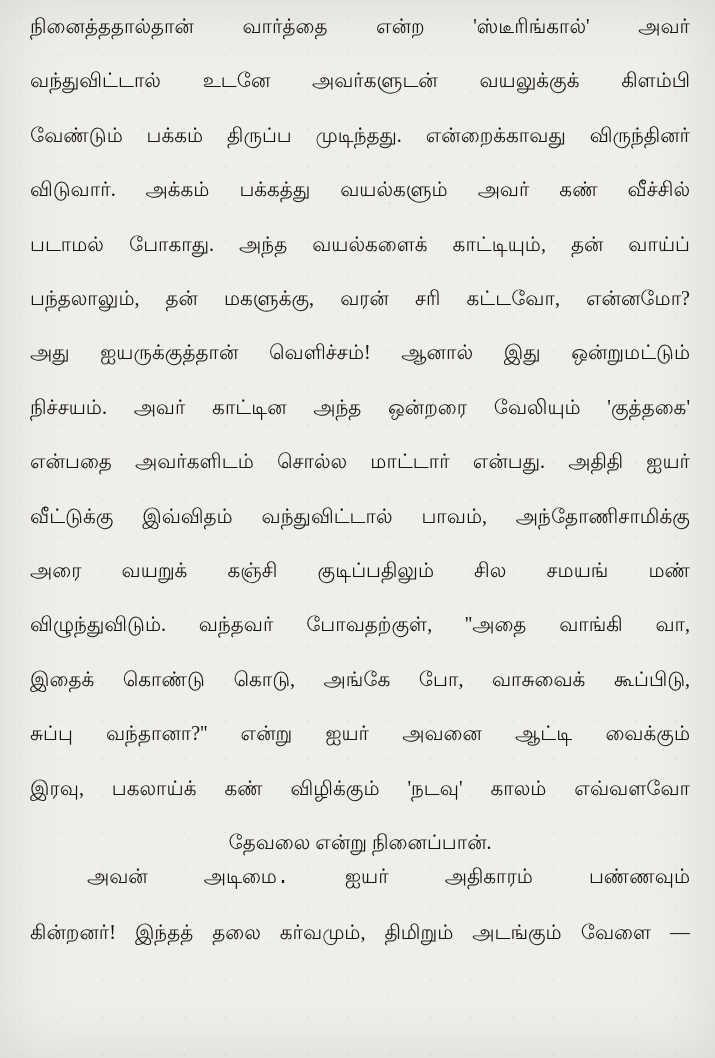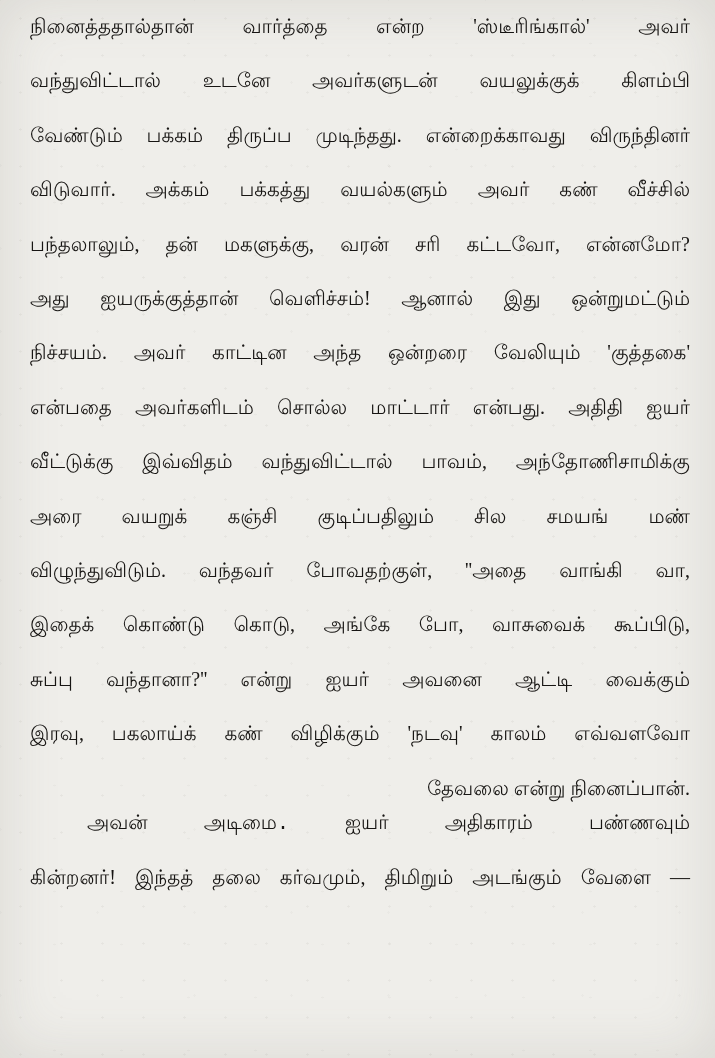--- a/index.html
+++ b/index.html
@@ -35,21 +35,21 @@
     font-size: 20px;
     line-height: 27.2px;
     color: #171513;
     -webkit-font-smoothing: antialiased;
   }
   .para {
     margin: 0 0 8px 0;
   }
   .line {
     white-space: normal;
-    text-align: right;
+    text-align: center;
   }
   
   .line.j {
     text-align: justify;
   }
   .line.j::after {
     content: "";
     display: inline-block;
     width: 100%;
     height: 0;
@@ -63,20 +63,21 @@
 <body>
 
 <div class="page">
   <div class="text-block">
 
     <div class="para">
       <div class="line j">நினைத்ததால்தான் வார்த்தை என்ற 'ஸ்டீரிங்கால்' அவர்</div>
       <div class="line j">வந்துவிட்டால் உடனே அவர்களுடன் வயலுக்குக் கிளம்பி</div>
       <div class="line j">வேண்டும் பக்கம் திருப்ப முடிந்தது. என்றைக்காவது விருந்தினர்</div>
       <div class="line j">விடுவார். அக்கம் பக்கத்து வயல்களும் அவர் கண் வீச்சில்</div>
+      <div class="line j">படாமல் போகாது. அந்த வயல்களைக் காட்டியும், தன் வாய்ப்</div>
       <div class="line j">பந்தலாலும், தன் மகளுக்கு, வரன் சரி கட்டவோ, என்னமோ?</div>
       <div class="line j">அது ஐயருக்குத்தான் வெளிச்சம்! ஆனால் இது ஒன்றுமட்டும்</div>
       <div class="line j">நிச்சயம். அவர் காட்டின அந்த ஒன்றரை வேலியும் 'குத்தகை'</div>
       <div class="line j">என்பதை அவர்களிடம் சொல்ல மாட்டார் என்பது. அதிதி ஐயர்</div>
       <div class="line j">வீட்டுக்கு இவ்விதம் வந்துவிட்டால் பாவம், அந்தோணிசாமிக்கு</div>
       <div class="line j">அரை வயறுக் கஞ்சி குடிப்பதிலும் சில சமயங் மண்</div>
       <div class="line j">விழுந்துவிடும். வந்தவர் போவதற்குள், ''அதை வாங்கி வா,</div>
       <div class="line j">இதைக் கொண்டு கொடு, அங்கே போ, வாசுவைக் கூப்பிடு,</div>
       <div class="line j">சுப்பு வந்தானா?'' என்று ஐயர் அவனை ஆட்டி வைக்கும்</div>
       <div class="line j">இரவு, பகலாய்க் கண் விழிக்கும் 'நடவு' காலம் எவ்வளவோ</div>

